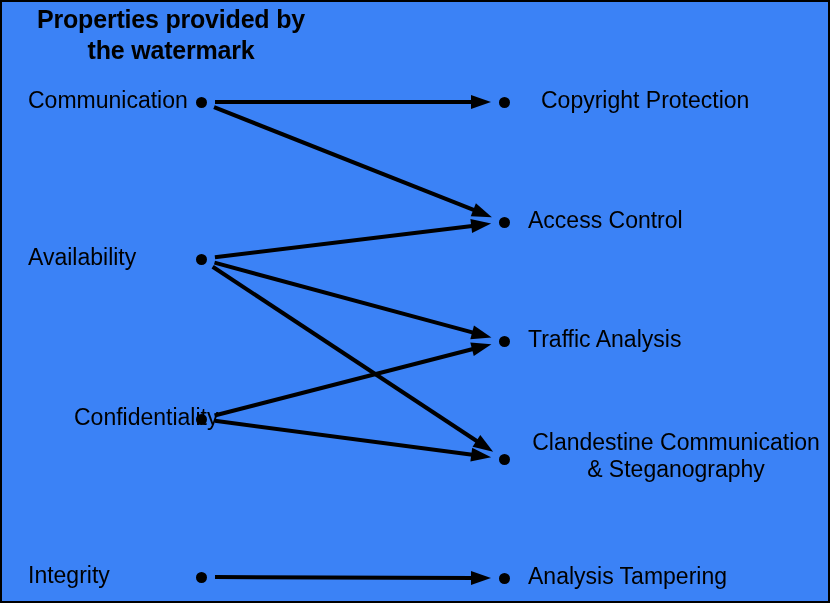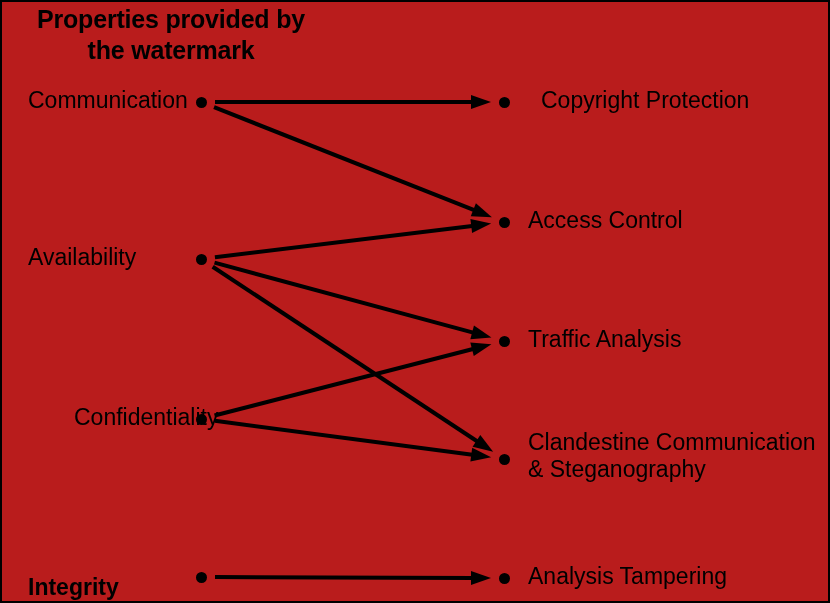--- a/index.html
+++ b/index.html
@@ -8,21 +8,21 @@
     padding: 0;
     background: #ffffff;
   }
   body {
     font-family: "Liberation Sans", sans-serif;
   }
   #figure {
     position: relative;
     width: 830px;
     height: 603px;
-    background: #b91c1c;
+    background: #3b82f6;
     box-sizing: border-box;
     border: 2px solid #000000;
     overflow: hidden;
   }
   #edge-layer {
     position: absolute;
     left: 0;
     top: 0;
     width: 830px;
     height: 603px;
@@ -56,20 +56,21 @@
     white-space: pre-line;
   }
   .prop-label {
     left: 26px;
     text-align: left;
   }
   .app-label {
     text-align: left;
   }
   .app-label.two-line {
+    text-align: center;
   }
   .dot {
     position: absolute;
     width: 11px;
     height: 11px;
     background: #000000;
     border-radius: 50%;
   }
 </style>
 </head>
@@ -117,21 +118,21 @@
 
 
   <div id="nodes-layer">
       <div class="dot" style="left: 193.5px; top: 94.5px;"></div>
       <div class="node-label prop-label" style="top: 85px;">Communication</div>
       <div class="dot" style="left: 193.5px; top: 251.5px;"></div>
       <div class="node-label prop-label" style="top: 242px;">Availability</div>
       <div class="dot" style="left: 193.5px; top: 411.5px;"></div>
       <div class="node-label prop-label" style="top: 402px; margin-left: 46px;">Confidentiality</div>
       <div class="dot" style="left: 193.5px; top: 569.5px;"></div>
-      <div class="node-label prop-label" style="top: 572px; font-weight: bold;">Integrity</div>
+      <div class="node-label prop-label" style="top: 560px;">Integrity</div>
       <div class="dot" style="left: 496.5px; top: 94.5px;"></div>
       <div class="node-label app-label" style="left: 526px; top: 85px; margin-left: 13px;">Copyright Protection</div>
       <div class="dot" style="left: 496.5px; top: 214.5px;"></div>
       <div class="node-label app-label" style="left: 526px; top: 205px; text-align: right;">Access Control</div>
       <div class="dot" style="left: 496.5px; top: 333.5px;"></div>
       <div class="node-label app-label" style="left: 526px; top: 324px;">Traffic Analysis</div>
       <div class="dot" style="left: 496.5px; top: 451.5px;"></div>
       <div class="node-label app-label two-line" style="left: 526px; top: 427px; width: 296px;">Clandestine Communication
 &amp; Steganography</div>
       <div class="dot" style="left: 496.5px; top: 570.5px;"></div>

